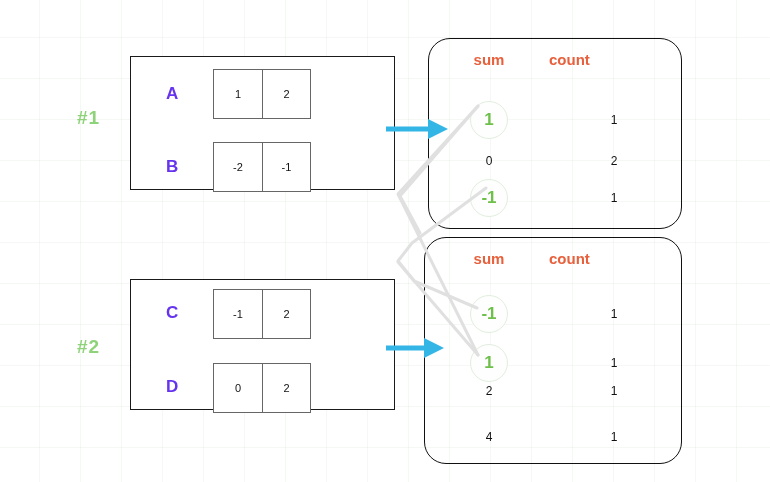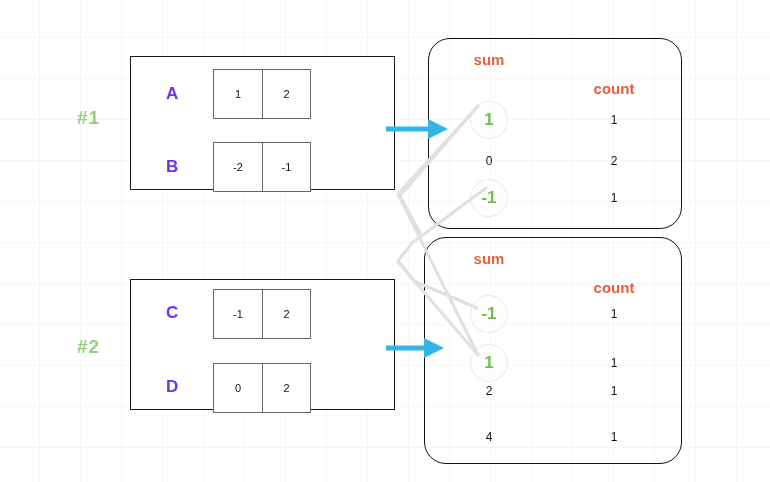--- a/index.html
+++ b/index.html
@@ -70,21 +70,21 @@
   }
   .panel .hdr{
     position:absolute;
     top:13px;
     font-size:15px;
     font-weight:600;
     color:#e8603c;
     line-height:1;
   }
   .panel .hdr.sum{left:0;width:120px;text-align:center;}
-  .panel .hdr.count{left:120px;width:130px;text-align:center;margin-top:29px;}
+  .panel .hdr.count{left:120px;width:130px;}
 
   .prow{
     position:absolute;
     left:0;width:250px;height:22px;
   }
   .prow .v{
     position:absolute;
     top:0;height:22px;line-height:22px;
     font-size:12px;color:#111111;text-align:center;
   }

